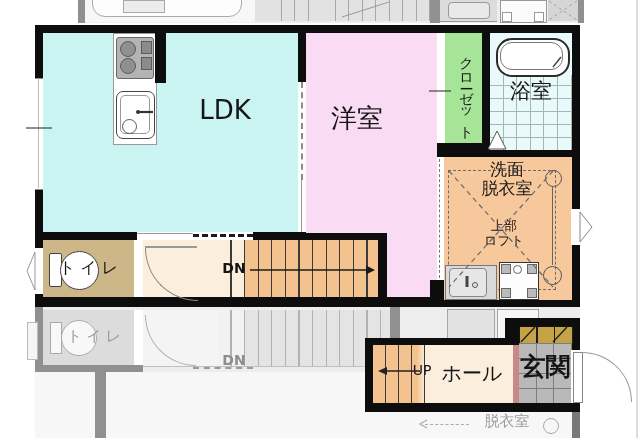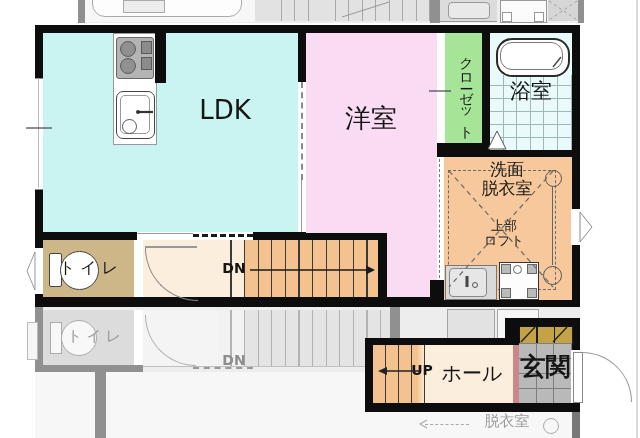--- a/index.html
+++ b/index.html
@@ -143,36 +143,36 @@
   <div class="r" style="left:513px;top:345px;width:6px;height:58px;background:var(--c-door_accent)"></div>
   <div class="r cabinet" style="left:519px;top:326px;width:53px;height:17px"></div>
   <div class="r genkan-tiles" style="left:519px;top:343px;width:53px;height:60px"></div>
   <div class="r" style="left:571px;top:350px;width:11px;height:53px;background:#fff"></div>
   <div class="r" style="left:573px;top:352px;width:8px;height:49px;background:#fff;border:1px solid #888"></div>
   <div class="r" style="left:582px;top:352px;width:49px;height:49px;border-top:1.3px solid #999;border-right:1.3px solid #999;border-top-right-radius:100%"></div>
 
   <div class="lbl" style="left:160px;top:96px;width:130px;font-size:26px">
     <span>LDK</span>
   </div>
-  <div class="lbl" style="left:315px;top:104px;width:112px;font-size:26px">
+  <div class="lbl" style="left:301px;top:104px;width:112px;font-size:26px">
     <span>洋室</span>
   </div>
   <div class="lbl" style="left:454px;top:35px;width:20px;height:110px;font-size:14px;writing-mode:vertical-rl;text-align:center;letter-spacing:1px">クローゼット</div>
   <div class="lbl" style="left:490px;top:80px;width:82px;font-size:21px">浴室</div>
   <div class="lbl" style="left:444px;top:160px;width:126px;font-size:17px">
     <span>洗面</span>
     <span>脱衣室</span>
   </div>
   <div class="lbl" style="left:452px;top:219px;width:104px;font-size:13px">
     <span>上部</span>
     <span>ロフト</span>
   </div>
   <div class="lbl" style="left:48px;top:259px;width:86px;font-size:16px;letter-spacing:5px">トイレ</div>
   <div class="lbl" style="left:218px;top:261px;width:32px;font-size:14px;font-weight:700">DN</div>
-  <div class="lbl" style="left:406px;top:363px;width:32px;font-size:14px;font-weight:700">UP</div>
+  <div class="lbl" style="left:406px;top:363px;width:32px;font-size:14px;font-weight:400">UP</div>
   <div class="lbl" style="left:517px;top:353px;width:57px;font-size:25px;font-weight:600">玄関</div>
   <div class="lbl" style="left:430px;top:362px;width:84px;font-size:20px">ホール</div>
   <div class="lbl" style="left:56px;top:328px;width:80px;font-size:15px;letter-spacing:4px;color:#9a9a9a">トイレ</div>
   <div class="lbl" style="left:218px;top:353px;width:32px;font-size:14px;font-weight:700;color:#8d8d8d">DN</div>
   <div class="lbl" style="left:462px;top:413px;width:90px;font-size:15px;color:#9a9a9a">脱衣室</div>
 
   <svg width="640" height="438" viewBox="0 0 640 438">
     <line x1="250" y1="270" x2="368" y2="270" stroke="#1a1a1a" stroke-width="1.5"></line>
     <polygon points="375,270 366,265.5 366,274.5" fill="#1a1a1a"></polygon>
     <line x1="384" y1="371" x2="420" y2="371" stroke="#222" stroke-width="1.3"></line>

